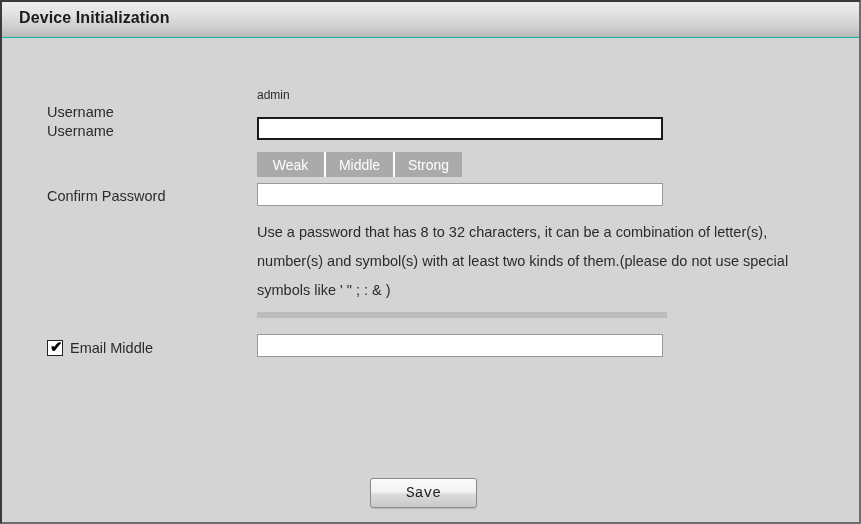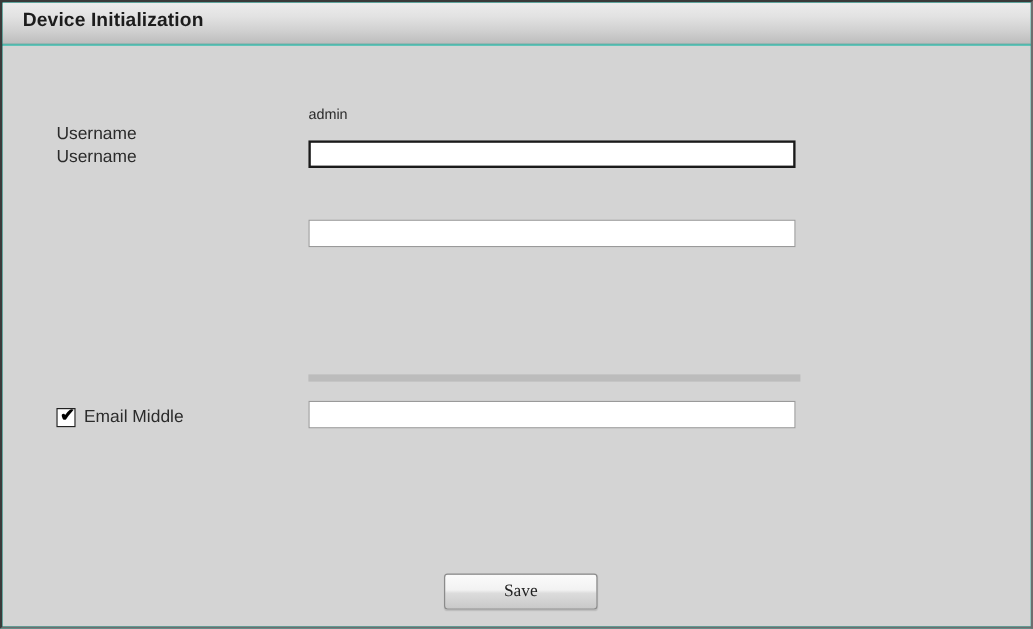--- a/index.html
+++ b/index.html
@@ -174,27 +174,27 @@
     font-size: 14.5px;
     color: #2b2b2b;
     white-space: nowrap;
   }
 
   
   #save-button {
     position: absolute;
     left: 368px;
     top: 440px;
-    width: 128px;
+    width: 107px;
     height: 30px;
     box-sizing: border-box;
     background: linear-gradient(to bottom, #fbfbfb 0%, #f2f2f2 45%, #dcdcdc 55%, #c9c9c9 100%);
     border: 1px solid #8b8b8b;
     border-radius: 3px;
-    font-family: Liberation Serif, serif;
+    font-family: Liberation Mono, monospace;
     font-size: 14.5px;
     color: #1f1f1f;
     cursor: pointer;
     box-shadow: 0 1px 1px rgba(0,0,0,0.12);
   }
 </style>
 </head>
 <body>
 
 <div id="app-window">
@@ -204,23 +204,30 @@
   </div>
 
   <div id="form-body">
 
     <div class="field-label" style="left:45px; top:66px;">Username</div>
     <div class="static-value" style="left:255px; top:50px;">admin</div>
 
     <div class="field-label" style="left:45px; top:85px;">Username</div>
     <input class="text-input focused" type="text" style="left: 255px; top: 79px; width: 406px;" value="">
 
-
+    <div id="strength-meter">
+      <div class="strength-seg">Weak</div>
+      <div class="strength-seg">Middle</div>
+      <div class="strength-seg">Strong</div>
+    </div>
+
+    <div class="field-label" style="left:45px; top:150px;">Confirm Password</div>
     <input class="text-input normal" type="text" style="left: 255px; top: 145px; width: 406px;" value="">
 
+    <div id="password-hint">Use a password that has 8 to 32 characters, it can be a combination of letter(s), number(s) and symbol(s) with at least two kinds of them.(please do not use special symbols like ' " ; : &amp; )</div>
 
     <div id="section-divider"></div>
 
     <div id="email-checkbox-row">
       <span id="email-checkbox">
         <span class="check-mark">✔</span>
       </span>
       <span id="email-checkbox-label">Email Middle</span>
     </div>
 

